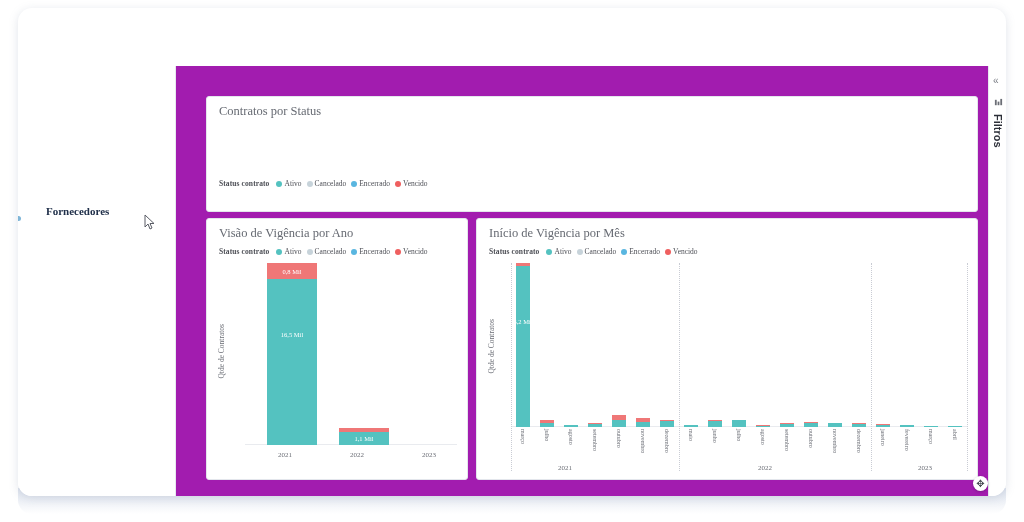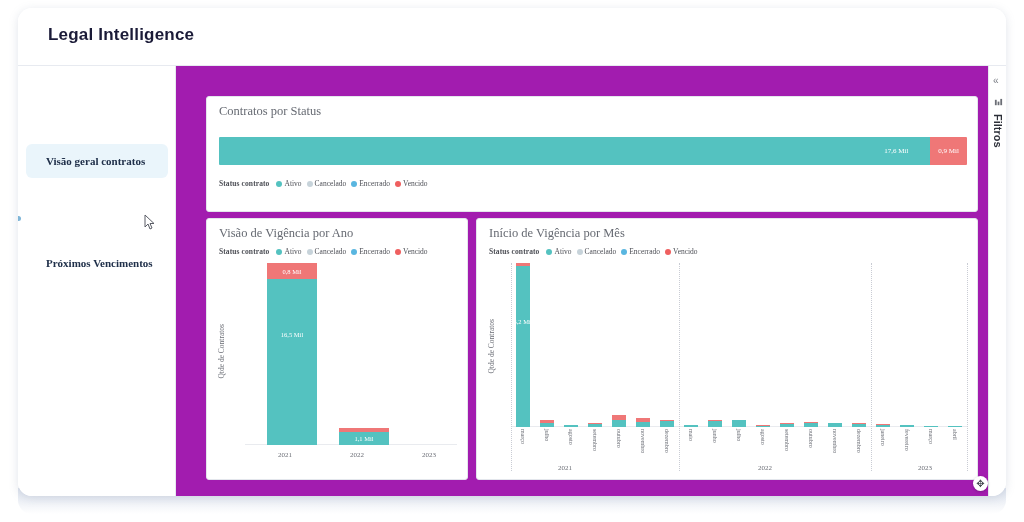--- a/index.html
+++ b/index.html
@@ -180,53 +180,39 @@
   }
 </style>
 </head>
 <body>
 
 <div class="screen">
   <div class="bottom-shade"></div>
 
   <div class="app-frame">
 
-    <div class="app-header">
-      <div class="app-title">Legal Intelligence</div>
-    </div>
 
     <div class="sidebar">
 
-      <div class="nav-item nav-0 active">
-        <span>Visão geral contratos</span>
-      </div>
-      <div class="nav-item nav-2">
-        <span>Próximos Vencimentos</span>
+      <div class="nav-item nav-1">
+        <span>Fornecedores</span>
       </div>
 
       <div class="side-dot"></div>
 
       <svg class="cursor" viewBox="0 0 12 17">
         <path d="M1,1 L1,13 L4,10 L6,15 L8,14 L6,9.5 L10,9.5 Z" fill="#ffffff" stroke="#5a5d66" stroke-width="1"></path>
       </svg>
     </div>
 
     <div class="canvas">
 
       <div class="card card-status">
         <div class="card-title">Contratos por Status</div>
 
-        <div class="bar-track" style="left:12px; top:40px; width:748px;">
-          <div class="seg" style="width:95.1%; background:#54c2c0;">
-            <span class="seg-label seg-ativo-label">17,6 Mil</span>
-          </div>
-          <div class="seg" style="width:4.9%; background:#ef7777;">
-            <span class="seg-label">0,9 Mil</span>
-          </div>
-        </div>
 
         <div class="legend" style="left:12px; top:82px;">
           <span class="legend-title">Status contrato</span>
           <span class="legend-item">
             <i class="legend-dot" style="background:#54c2c0"></i>
             <span>Ativo</span>
           </span>
           <span class="legend-item">
             <i class="legend-dot" style="background:#c7d3da"></i>
             <span>Cancelado</span>

